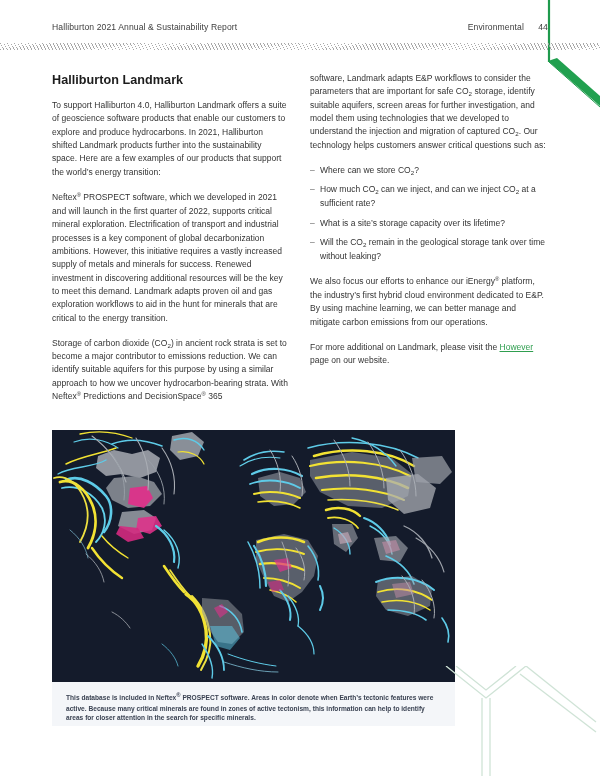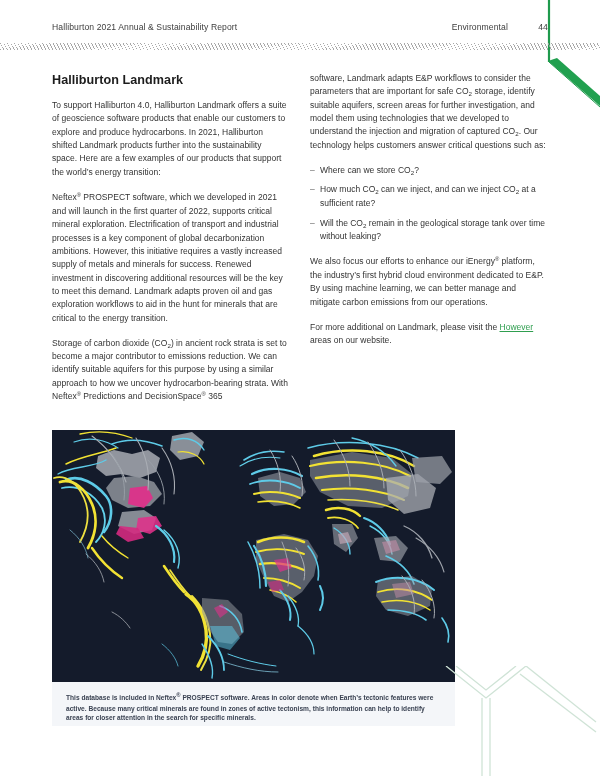--- a/index.html
+++ b/index.html
@@ -43,21 +43,21 @@
     right: 52px;
     top: 22px;
     height: 16px;
     display: flex;
     align-items: baseline;
     font-size: 8.6px;
     color: #3d3d3d;
     letter-spacing: 0.1px;
   }
   .header-title { flex: 1 1 auto; white-space: nowrap; }
-  .header-section { margin-right: 18px; white-space: nowrap; padding-left: 40px; }
+  .header-section { margin-right: 2px; white-space: nowrap; padding-left: 40px; }
   .header-pagenum {
     width: 22px;
     text-align: right;
     white-space: nowrap;
   }
 
   
   .hatch-rule {
     position: absolute;
     left: 0;
@@ -218,32 +218,33 @@
       important for safe CO<sub>2</sub> storage, identify suitable aquifers, screen
       areas for further investigation, and model them using technologies that we
       developed to understand the injection and migration of captured
       CO<sub>2</sub>. Our technology helps customers answer critical questions
       such as:
     </p>
 
     <ul class="qlist">
       <li>Where can we store CO<sub>2</sub>?</li>
       <li>How much CO<sub>2</sub> can we inject, and can we inject CO<sub>2</sub> at a sufficient rate?</li>
+      <li>What is a site’s storage capacity over its lifetime?</li>
       <li>Will the CO<sub>2</sub> remain in the geological storage tank over time without leaking?</li>
     </ul>
 
     <p class="body-text">
       We also focus our efforts to enhance our iEnergy<sup>®</sup> platform, the
       industry’s first hybrid cloud environment dedicated to E&amp;P. By using
       machine learning, we can better manage and mitigate carbon emissions from our
       operations.
     </p>
 
     <p class="body-text">
-      <span>For more additional on Landmark, please visit the </span><a class="inline-link" href="#">However</a><span> areas on our website.</span>
+      <span>For more additional on Landmark, please visit the </span><a class="inline-link" href="#">However</a><span> page on our website.</span>
     </p>
   </div>
 </div>
 
 <div class="figure">
   <svg width="403" height="252" viewBox="0 0 403 252" xmlns="http://www.w3.org/2000/svg">
     <rect x="0" y="0" width="403" height="252" fill="#141b2b"></rect>
 
     <g stroke-linecap="round" fill="none">
 

